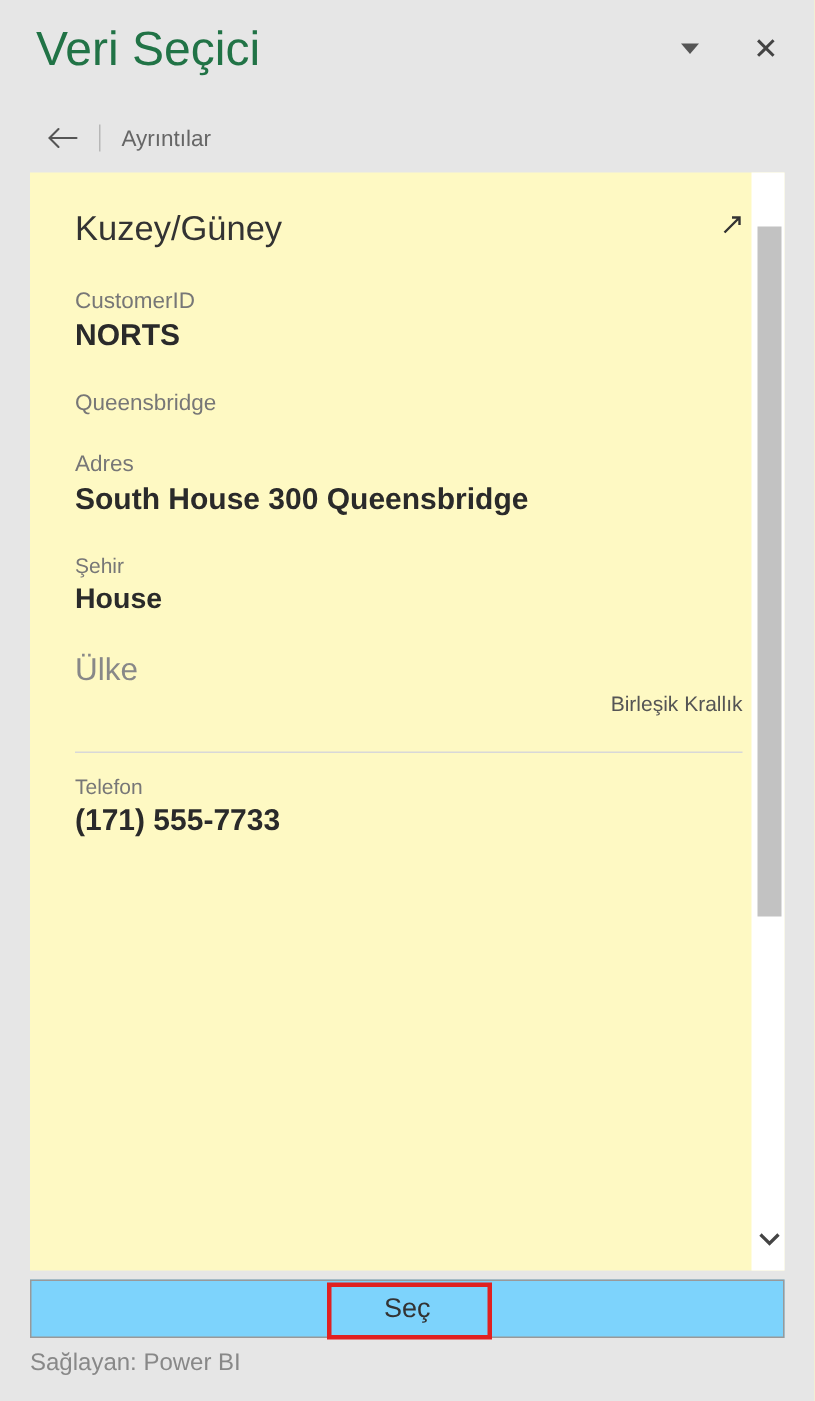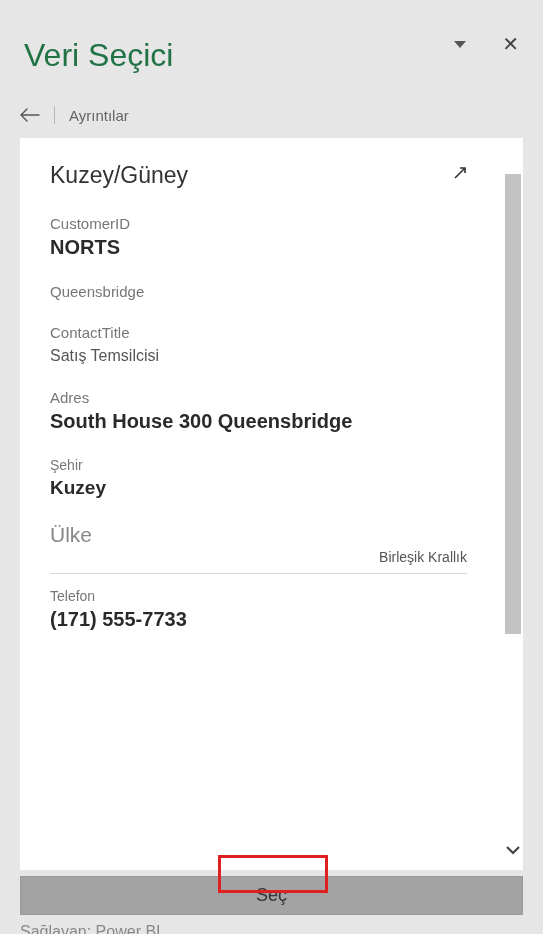--- a/index.html
+++ b/index.html
@@ -18,21 +18,20 @@
     .header {
       display: flex;
       align-items: center;
       justify-content: space-between;
       padding: 14px 24px 8px 24px;
     }
     .title {
       font-size: 32px;
       font-weight: 300;
       color: #217346;
-      margin-top: 23px;
     }
     .header-controls {
       display: flex;
       align-items: center;
       gap: 36px;
     }
     .dropdown-icon {
       width: 0;
       height: 0;
       border-left: 6px solid transparent;
@@ -43,45 +42,44 @@
     .close-icon {
       font-size: 20px;
       color: #444;
       cursor: pointer;
       font-weight: 400;
       line-height: 1;
     }
     .breadcrumb-row {
       display: flex;
       align-items: center;
-      padding: 24px 24px 10px 20px;
+      padding: 24px 24px 10px 32px;
       gap: 14px;
     }
     .back-arrow {
       color: #555;
       cursor: pointer;
       display: flex;
       align-items: center;
     }
     .divider-v {
       width: 1px;
       height: 18px;
       background: #b7b7b7;
     }
     .breadcrumb-text {
       font-size: 15px;
       color: #666;
     }
     .content-area {
       margin: 4px 20px 0 20px;
-      background: #ffffff;
+      background: #fef9c3;
       position: relative;
       height: 732px;
       display: flex;
-      gap: 28px;
     }
     .scroll-region {
       flex: 1;
       overflow: hidden;
       padding: 24px 6px 10px 30px;
     }
     .heading-row {
       display: flex;
       justify-content: space-between;
       align-items: flex-start;
@@ -144,21 +142,21 @@
       bottom: 6px;
       right: 0px;
       cursor: pointer;
       color: #444;
     }
     .button-row {
       margin: 6px 20px 0 20px;
     }
     .select-btn {
       width: 100%;
-      background: #a3a3a3;
+      background: #7dd3fc;
       border: 1px solid #999;
       padding: 8px 0;
       font-size: 18px;
       color: #333;
       cursor: pointer;
       font-family: inherit;
       position: relative;
     }
     .highlight-box {
       position: absolute;
@@ -205,37 +203,33 @@
 
     <div class="field">
       <div class="field-label">CustomerID</div>
       <div class="field-value">NORTS</div>
     </div>
 
     <div class="field">
       <div class="field-label">Queensbridge</div>
     </div>
 
-    <div class="field">
-      <div class="field-label">ContactTitle</div>
-      <div class="field-value-small" style="margin-top:6px;">Satış Temsilcisi</div>
-    </div>
 
     <div class="field">
       <div class="field-label">Adres</div>
       <div class="field-value">South House 300 Queensbridge</div>
     </div>
 
     <div class="field">
       <div class="field-label" style="font-size:14px;">Şehir</div>
-      <div class="field-value" style="font-size:19px;margin-top:4px;">Kuzey</div>
-    </div>
-
-
-    <div class="field" style="margin-bottom:8px;">
+      <div class="field-value" style="font-size:19px;margin-top:4px;">House</div>
+    </div>
+
+
+    <div class="field" style="margin-bottom:24px;">
       <div class="country-label">Ülke</div>
       <div class="country-value">Birleşik Krallık</div>
     </div>
 
     <div style="height:1px;background:#d8d8d8;margin:0 0 14px 0;"></div>
 
     <div class="field" style="margin-bottom:0;">
       <div class="field-label" style="font-size:14px;">Telefon</div>
       <div class="field-value">(171) 555-7733</div>
     </div>

